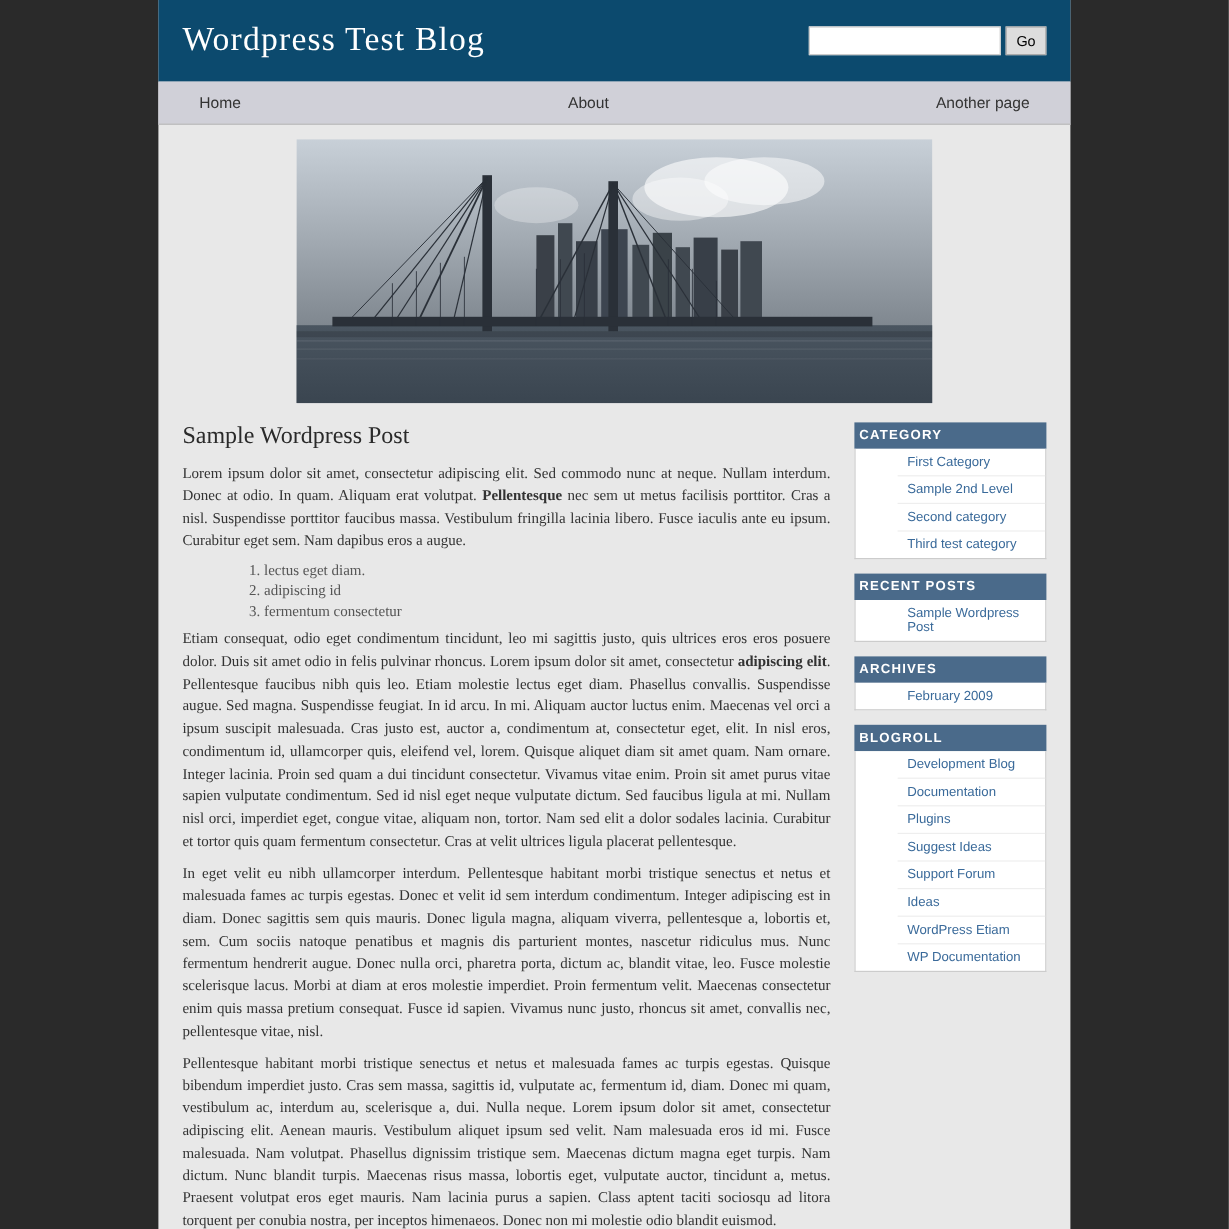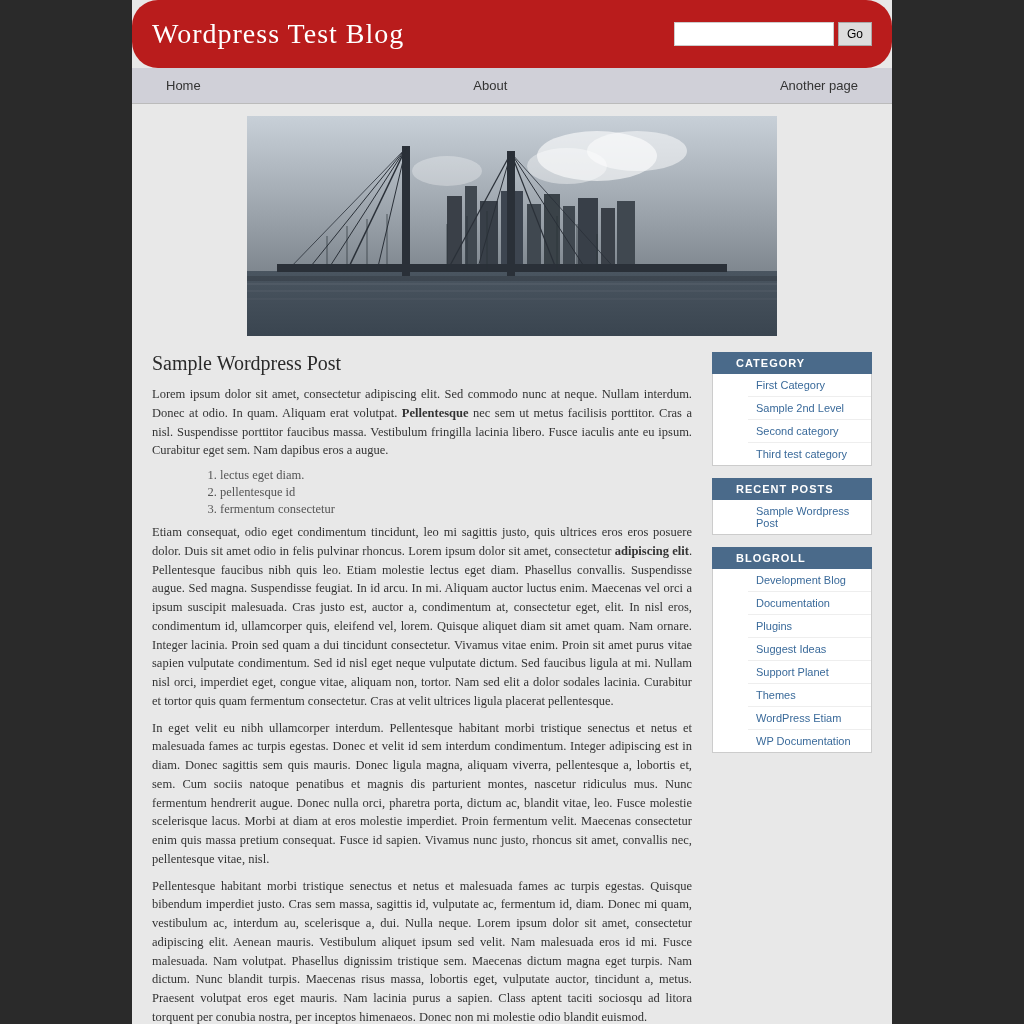--- a/index.html
+++ b/index.html
@@ -9,26 +9,25 @@
       font-size: 13px;
       color: #333;
     }
     #wrapper {
       width: 760px;
       margin: 0 auto;
       background: #e8e8e8;
     }
     
     #header {
-      background: #b91c1c;
+      background: #0c4a6e;
       padding: 18px 20px;
       display: flex;
       align-items: center;
       justify-content: space-between;
-      border-radius: 26px;
     }
     #site-title {
       color: #fff;
       font-size: 28px;
       font-weight: normal;
       font-family: Georgia, serif;
       letter-spacing: 1px;
     }
     #search-form {
       display: flex;
@@ -126,21 +125,21 @@
     }
     
     .widget {
       margin-bottom: 12px;
     }
     .widget-title {
       background: #4a6a8a;
       color: #fff;
       font-size: 11px;
       font-weight: bold;
-      padding: 5px 24px;
+      padding: 5px 4px;
       letter-spacing: 1px;
       font-family: Arial, sans-serif;
       text-transform: uppercase;
     }
     .widget-content {
       background: #fff;
       border: 1px solid #ccc;
       border-top: none;
     }
     .widget-content ul {
@@ -262,21 +261,21 @@
 
   <div id="content-area">
     <div id="main-content">
       <h2 id="post-title">Sample Wordpress Post</h2>
       <div class="post-body">
         <p>
           Lorem ipsum dolor sit amet, consectetur adipiscing elit. Sed commodo nunc at neque. Nullam interdum. Donec at odio. In quam. Aliquam erat volutpat. <strong>Pellentesque</strong> nec sem ut metus facilisis porttitor. Cras a nisl. Suspendisse porttitor faucibus massa. Vestibulum fringilla lacinia libero. Fusce iaculis ante eu ipsum. Curabitur eget sem. Nam dapibus eros a augue.
         </p>
         <ol>
           <li>lectus eget diam.</li>
-          <li>pellentesque id</li>
+          <li>adipiscing id</li>
           <li>fermentum consectetur</li>
         </ol>
         <p>
           Etiam consequat, odio eget condimentum tincidunt, leo mi sagittis justo, quis ultrices eros eros posuere dolor. Duis sit amet odio in felis pulvinar rhoncus. Lorem ipsum dolor sit amet, consectetur <strong>adipiscing elit</strong>. Pellentesque faucibus nibh quis leo. Etiam molestie lectus eget diam. Phasellus convallis. Suspendisse augue. Sed magna. Suspendisse feugiat. In id arcu. In mi. Aliquam auctor luctus enim. Maecenas vel orci a ipsum suscipit malesuada. Cras justo est, auctor a, condimentum at, consectetur eget, elit. In nisl eros, condimentum id, ullamcorper quis, eleifend vel, lorem. Quisque aliquet diam sit amet quam. Nam ornare. Integer lacinia. Proin sed quam a dui tincidunt consectetur. Vivamus vitae enim. Proin sit amet purus vitae sapien vulputate condimentum. Sed id nisl eget neque vulputate dictum. Sed faucibus ligula at mi. Nullam nisl orci, imperdiet eget, congue vitae, aliquam non, tortor. Nam sed elit a dolor sodales lacinia. Curabitur et tortor quis quam fermentum consectetur. Cras at velit ultrices ligula placerat pellentesque.
         </p>
         <p>
           In eget velit eu nibh ullamcorper interdum. Pellentesque habitant morbi tristique senectus et netus et malesuada fames ac turpis egestas. Donec et velit id sem interdum condimentum. Integer adipiscing est in diam. Donec sagittis sem quis mauris. Donec ligula magna, aliquam viverra, pellentesque a, lobortis et, sem. Cum sociis natoque penatibus et magnis dis parturient montes, nascetur ridiculus mus. Nunc fermentum hendrerit augue. Donec nulla orci, pharetra porta, dictum ac, blandit vitae, leo. Fusce molestie scelerisque lacus. Morbi at diam at eros molestie imperdiet. Proin fermentum velit. Maecenas consectetur enim quis massa pretium consequat. Fusce id sapien. Vivamus nunc justo, rhoncus sit amet, convallis nec, pellentesque vitae, nisl.
         </p>
         <p>
           Pellentesque habitant morbi tristique senectus et netus et malesuada fames ac turpis egestas. Quisque bibendum imperdiet justo. Cras sem massa, sagittis id, vulputate ac, fermentum id, diam. Donec mi quam, vestibulum ac, interdum au, scelerisque a, dui. Nulla neque. Lorem ipsum dolor sit amet, consectetur adipiscing elit. Aenean mauris. Vestibulum aliquet ipsum sed velit. Nam malesuada eros id mi. Fusce malesuada. Nam volutpat. Phasellus dignissim tristique sem. Maecenas dictum magna eget turpis. Nam dictum. Nunc blandit turpis. Maecenas risus massa, lobortis eget, vulputate auctor, tincidunt a, metus. Praesent volutpat eros eget mauris. Nam lacinia purus a sapien. Class aptent taciti sociosqu ad litora torquent per conubia nostra, per inceptos himenaeos. Donec non mi molestie odio blandit euismod.
@@ -311,42 +310,52 @@
         <div class="widget-title">RECENT POSTS</div>
         <div class="widget-content">
           <ul>
             <li>
                 <a href="#">Sample Wordpress Post</a>
               </li>
           </ul>
         </div>
       </div>
 
+      <div class="widget">
+        <div class="widget-title">ARCHIVES</div>
+        <div class="widget-content">
+          <ul>
+            <li>
+                <a href="#">February 2009</a>
+              </li>
+          </ul>
+        </div>
+      </div>
 
       <div class="widget">
         <div class="widget-title">BLOGROLL</div>
         <div class="widget-content">
           <ul>
             <li>
                 <a href="#">Development Blog</a>
               </li>
             <li>
                 <a href="#">Documentation</a>
               </li>
             <li>
                 <a href="#">Plugins</a>
               </li>
             <li>
                 <a href="#">Suggest Ideas</a>
               </li>
             <li>
-                <a href="#">Support Planet</a>
-              </li>
-            <li>
-                <a href="#">Themes</a>
+                <a href="#">Support Forum</a>
+              </li>
+            <li>
+                <a href="#">Ideas</a>
               </li>
             <li>
                 <a href="#">WordPress Etiam</a>
               </li>
             <li>
                 <a href="#">WP Documentation</a>
               </li>
           </ul>
         </div>
       </div>

